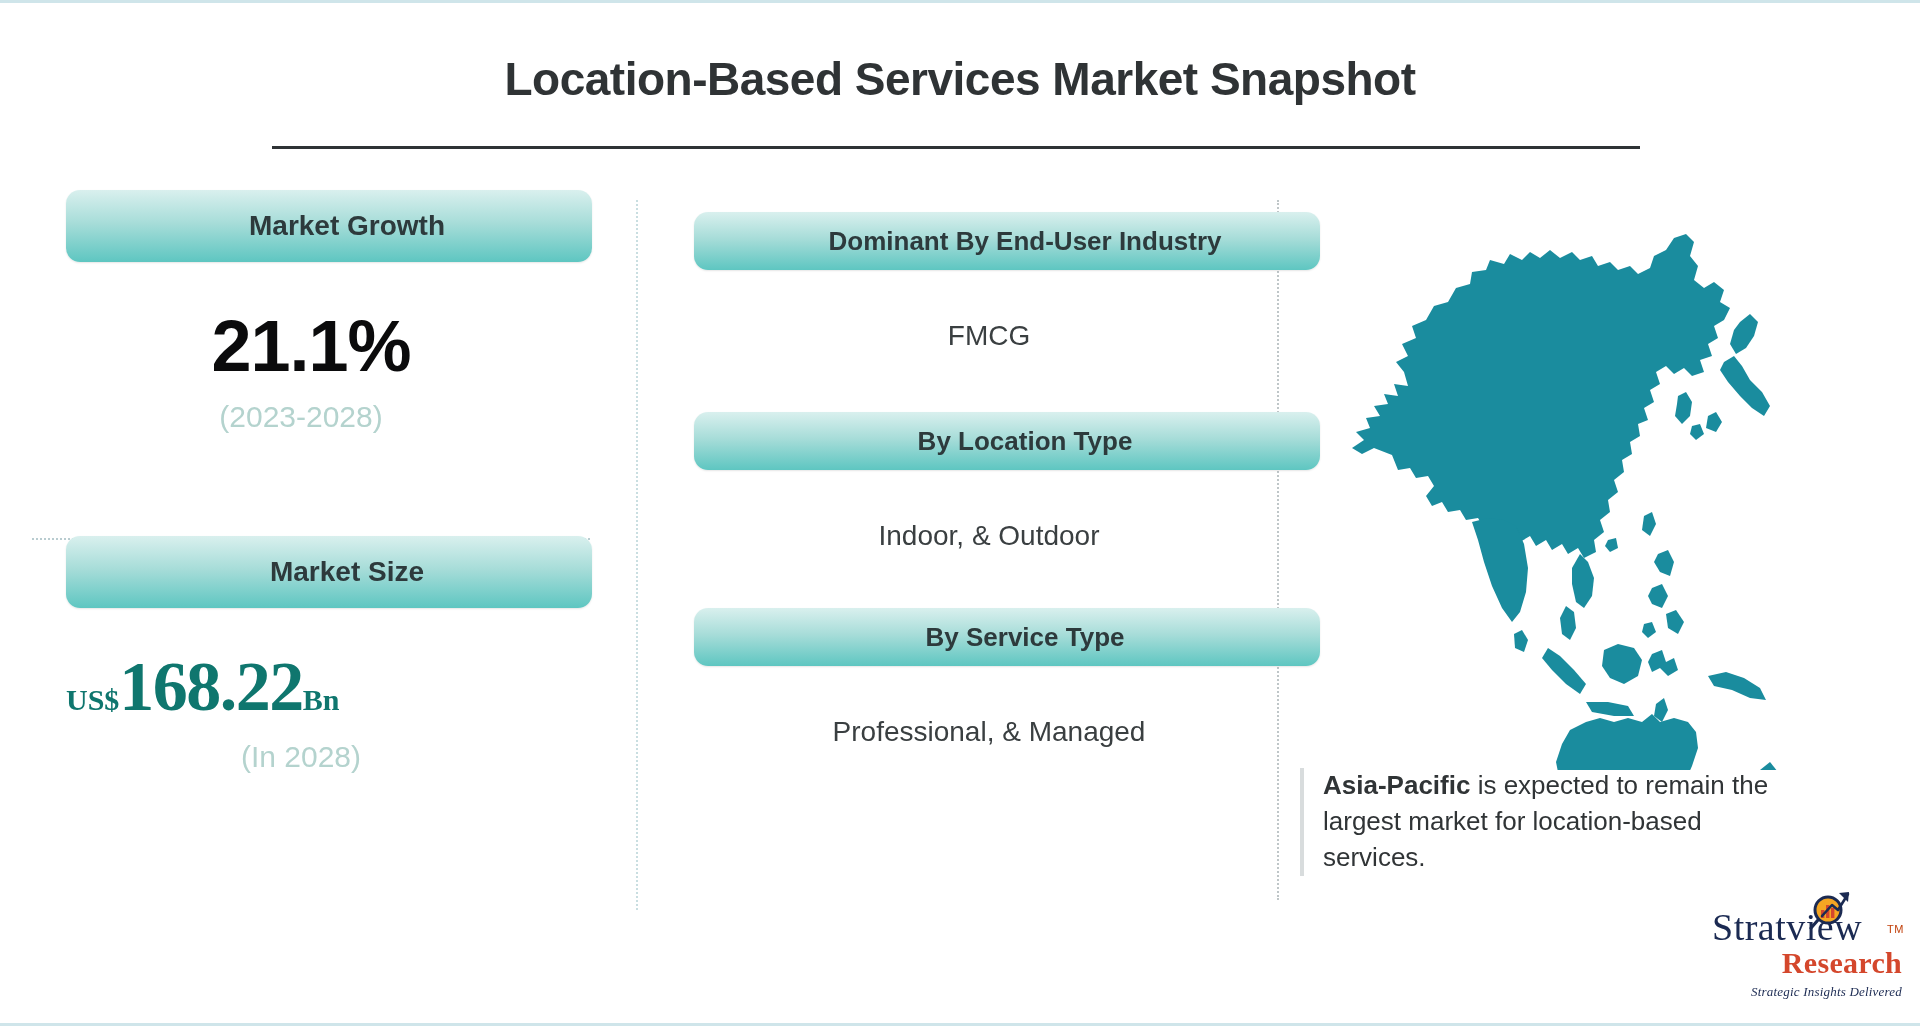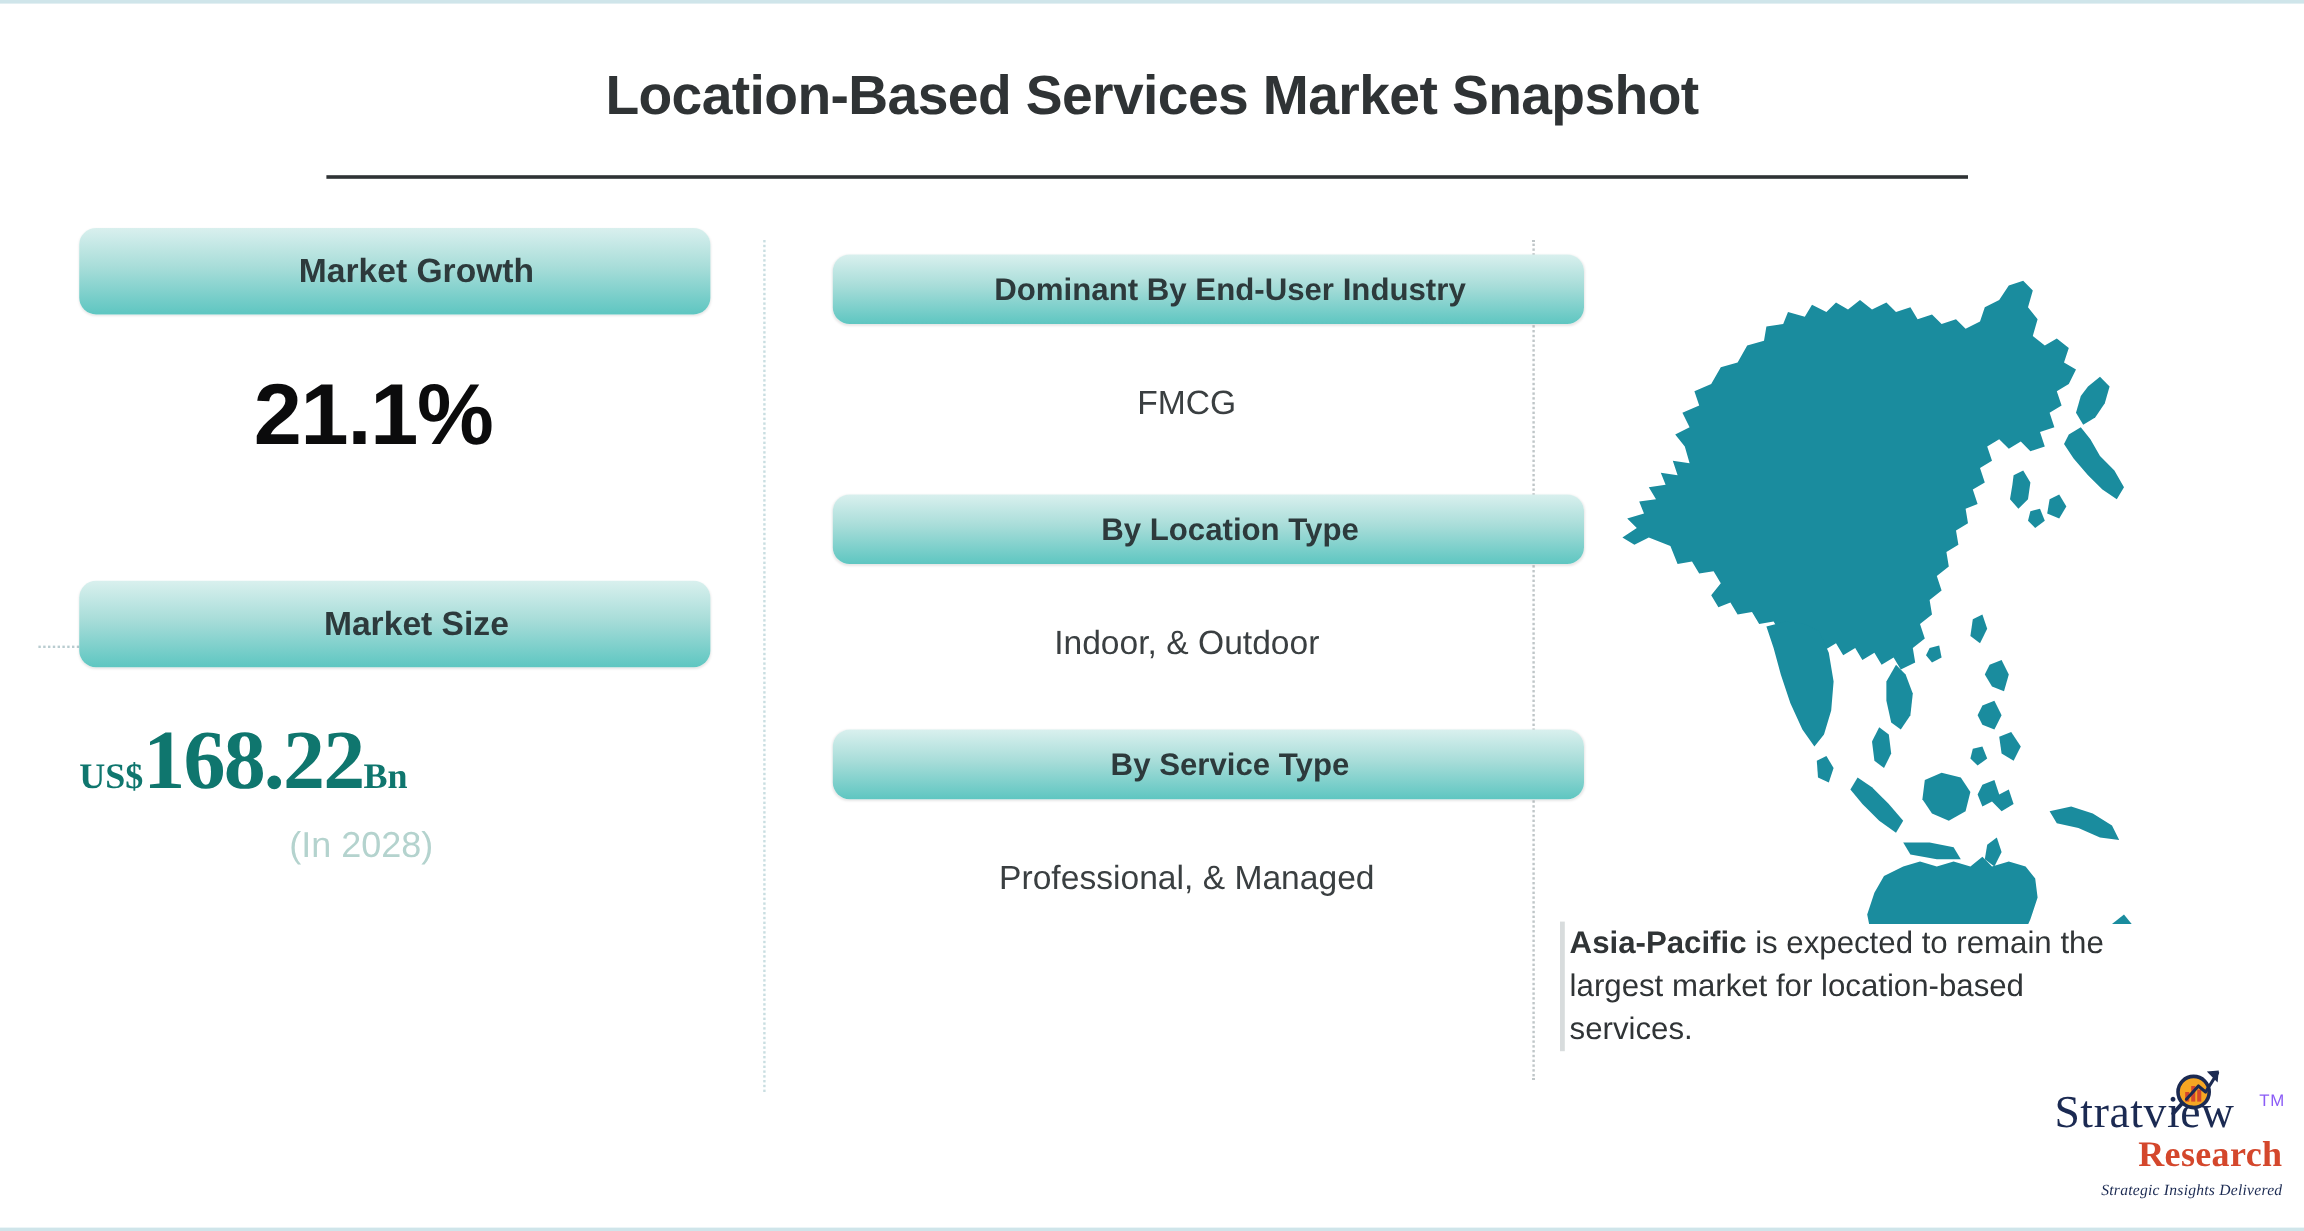--- a/index.html
+++ b/index.html
@@ -81,38 +81,38 @@
     font-size:28px;color:#3a3f41;font-weight:normal;
   }
 
   
   .col-right{position:absolute;left:1277px;top:200px;width:643px;}
   .map-wrap{position:absolute;left:45px;top:10px;width:520px;height:560px;}
   .map-wrap svg{width:100%;height:100%;display:block;}
   .caption{
     position:absolute;left:23px;top:568px;width:470px;
     border-left:4px solid #d8dcdd;
-    padding-left:4px;
+    padding-left:19px;
     font-size:26px;line-height:1.38;color:#303436;
   }
   .caption b{font-weight:bold;}
 
   
   .logo{
     position:absolute;left:1712px;top:908px;width:190px;height:108px;
   }
   .logo-main{
     position:relative;
     font-family:"Liberation Serif", serif;
     font-size:38px;color:#1b2a52;letter-spacing:0.5px;
     line-height:1;
   }
   .logo-tm{
-    position:absolute;right:-2px;top:2px;
-    font-size:14px;color:#8b5cf6;font-family:"Liberation Sans",sans-serif;
+    position:absolute;right:-2px;top:16px;
+    font-size:11px;color:#c2410c;font-family:"Liberation Sans",sans-serif;
   }
   .logo-sub{
     font-family:"Liberation Serif", serif;
     font-size:30px;color:#d4472c;font-weight:bold;
     text-align:right;line-height:1;margin-top:2px;letter-spacing:0.3px;
   }
   .logo-tag{
     font-family:"Liberation Serif", serif;
     font-size:13px;font-style:italic;color:#1b2a52;
     text-align:right;margin-top:6px;letter-spacing:0.2px;
@@ -134,20 +134,21 @@
 <div class="h-divider"></div>
 
 <div class="col-left">
 
   <div class="pill pill-left">
     <span>Market Growth</span>
   </div>
 
   <div class="metric-big" style="margin-top:48px;">21.1%</div>
 
+  <div class="metric-sub">(2023-2028)</div>
 
   <div class="pill pill-left" style="margin-top:102px;">
     <span>Market Size</span>
   </div>
 
   <div class="size-line" style="margin-top:44px;">
     <span class="unit">US$</span><span class="num">168.22</span><span class="suffix">Bn</span>
   </div>
 
   <div class="metric-sub">(In 2028)</div>

